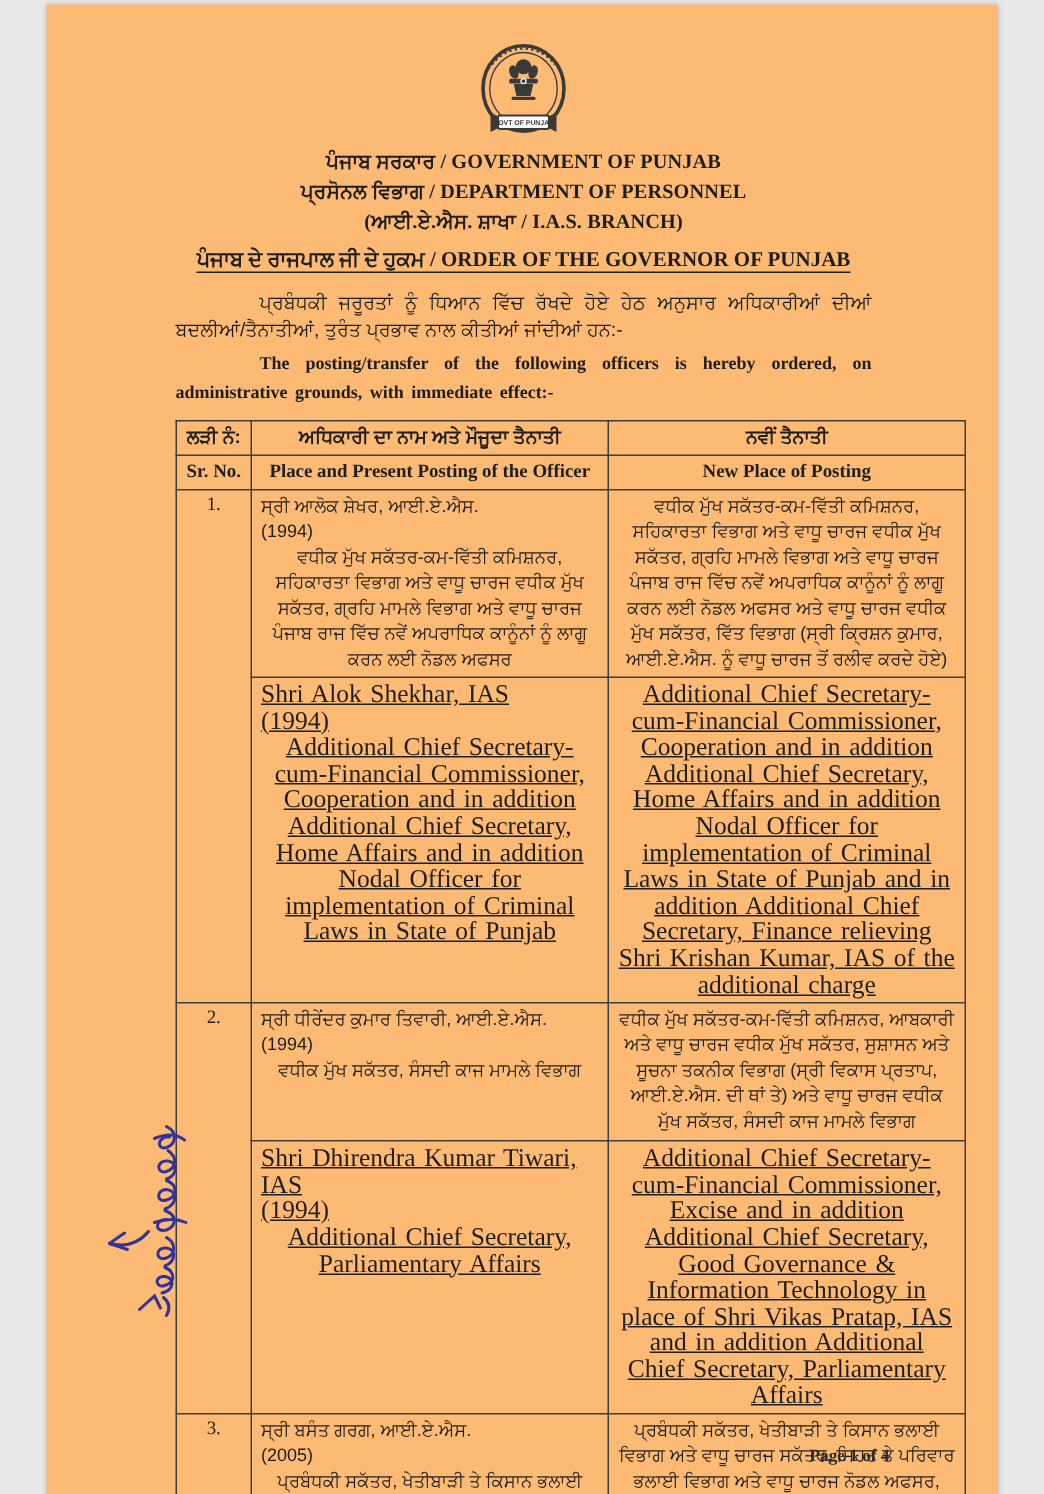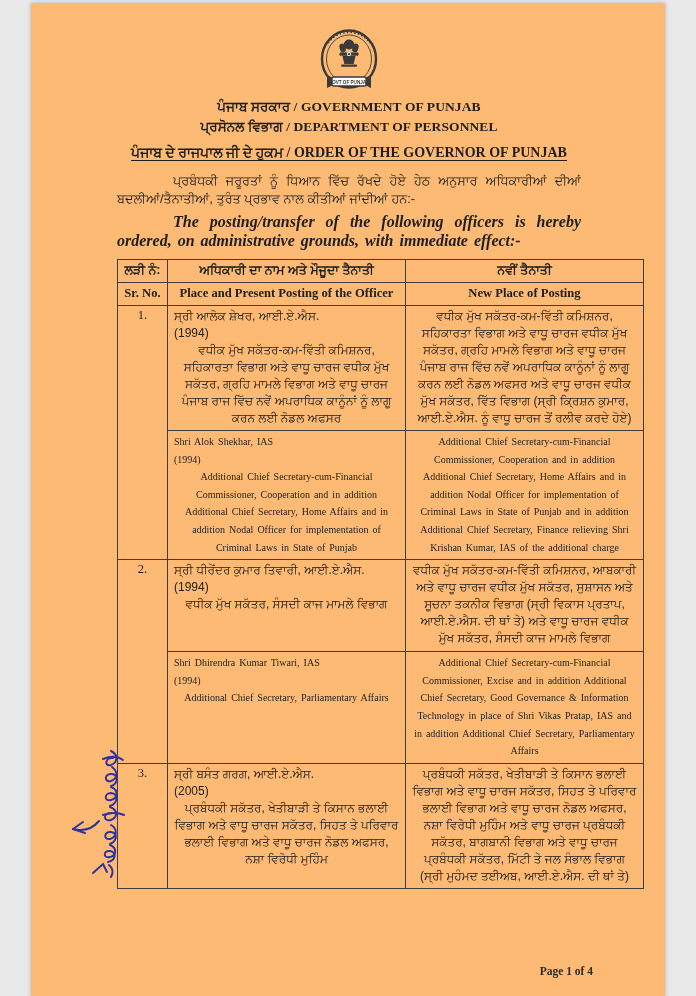--- a/index.html
+++ b/index.html
@@ -29,24 +29,23 @@
   
   .intro-pa {
     margin-top: 11px;
     font-family: Liberation Sans, sans-serif;
     font-size: 12.8px; line-height: 17.5px;
     text-align: justify; text-indent: 56px;
   }
   .intro-en {
     margin-top: 5px;
     font-weight: 600;
-    font-size: 16px; line-height: 19px;
+    font-size: 12px; line-height: 19px;
     text-align: justify; text-indent: 56px;
     word-spacing: 2px;
-    font-style: italic;
   }
 
   
   table.transfer {
     margin-top: 9px;
     border-collapse: collapse;
     width: 526px;
     table-layout: fixed;
   }
   table.transfer th, table.transfer td {
@@ -64,23 +63,24 @@
   th.en { font-family: "Liberation Serif", serif; font-weight: 700; }
 
   td.sr { text-align: center; font-size: 12.6px; padding-top: 4px; }
   .pa-cell {
     font-family: "Liberation Sans", sans-serif;
     font-size: 12px; line-height: 17px;
     text-align: justify;
   }
   .en-cell {
     font-family: "Liberation Serif", serif;
-    font-size: 10px; line-height: 17.6px;
+    font-size: 17px; line-height: 17.6px;
     text-align: justify;
     word-spacing: 1.5px;
+    text-decoration: underline;
   }
   .nm { text-align: left; }
   .h-r1pa .cellbox { min-height: 112px; }
   .h-r1en .cellbox { min-height: 117px; }
   .h-r2pa .cellbox { min-height: 86px; }
   .h-r2en .cellbox { min-height: 100px; }
   .h-r3pa .cellbox { min-height: 117px; }
 
   
   .annot { position: absolute; left: 34px; top: 742px; width: 78px; height: 140px; }
@@ -122,20 +122,21 @@
           <path d="M57 46 l-6 3 v7 l6 3 z" fill="#3a3a3a"></path>
           <rect x="18" y="48" width="34" height="9" rx="1.5" fill="#fdfdfc" stroke="#3a3a3a" stroke-width="1.4"></rect>
           <text x="35" y="54.6" text-anchor="middle" font-size="4.6" font-family="Liberation Sans, sans-serif" font-weight="bold" fill="#3a3a3a">GOVT OF PUNJAB</text>
         </g>
       </svg>
     </div>
 
     <div class="hdr">
       <div>ਪੰਜਾਬ ਸਰਕਾਰ / GOVERNMENT OF PUNJAB</div>
       <div>ਪ੍ਰਸੋਨਲ ਵਿਭਾਗ / DEPARTMENT OF PERSONNEL</div>
+      <div>(ਆਈ.ਏ.ਐਸ. ਸ਼ਾਖਾ / I.A.S. BRANCH)</div>
     </div>
 
     <div class="title-line">
       <span>ਪੰਜਾਬ ਦੇ ਰਾਜਪਾਲ ਜੀ ਦੇ ਹੁਕਮ / ORDER OF THE GOVERNOR OF PUNJAB</span>
     </div>
 
     <p class="intro-pa">ਪ੍ਰਬੰਧਕੀ ਜਰੂਰਤਾਂ ਨੂੰ ਧਿਆਨ ਵਿੱਚ ਰੱਖਦੇ ਹੋਏ ਹੇਠ ਅਨੁਸਾਰ ਅਧਿਕਾਰੀਆਂ ਦੀਆਂ ਬਦਲੀਆਂ/ਤੈਨਾਤੀਆਂ, ਤੁਰੰਤ ਪ੍ਰਭਾਵ ਨਾਲ ਕੀਤੀਆਂ ਜਾਂਦੀਆਂ ਹਨ:-</p>
     <p class="intro-en">The posting/transfer of the following officers is hereby ordered, on administrative grounds, with immediate effect:-</p>
 
     <table class="transfer">

